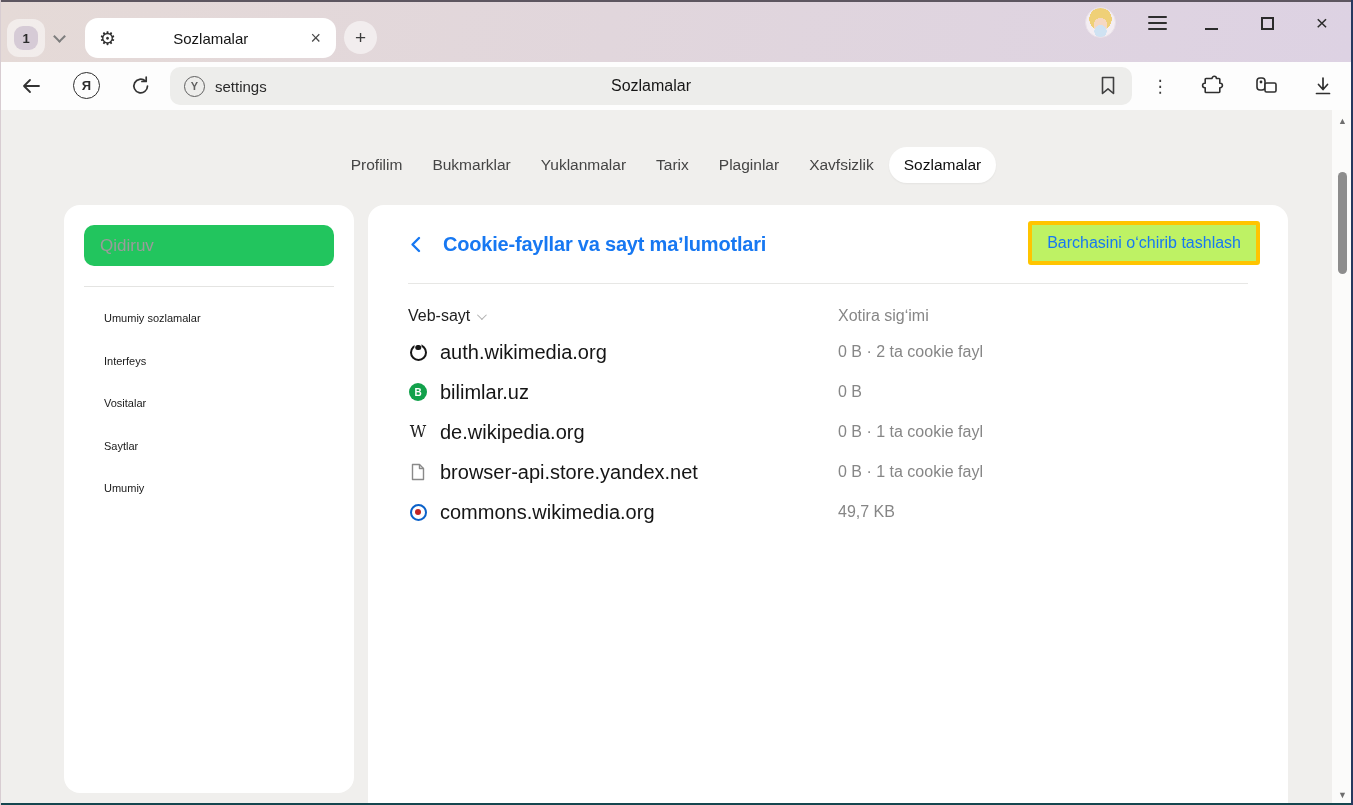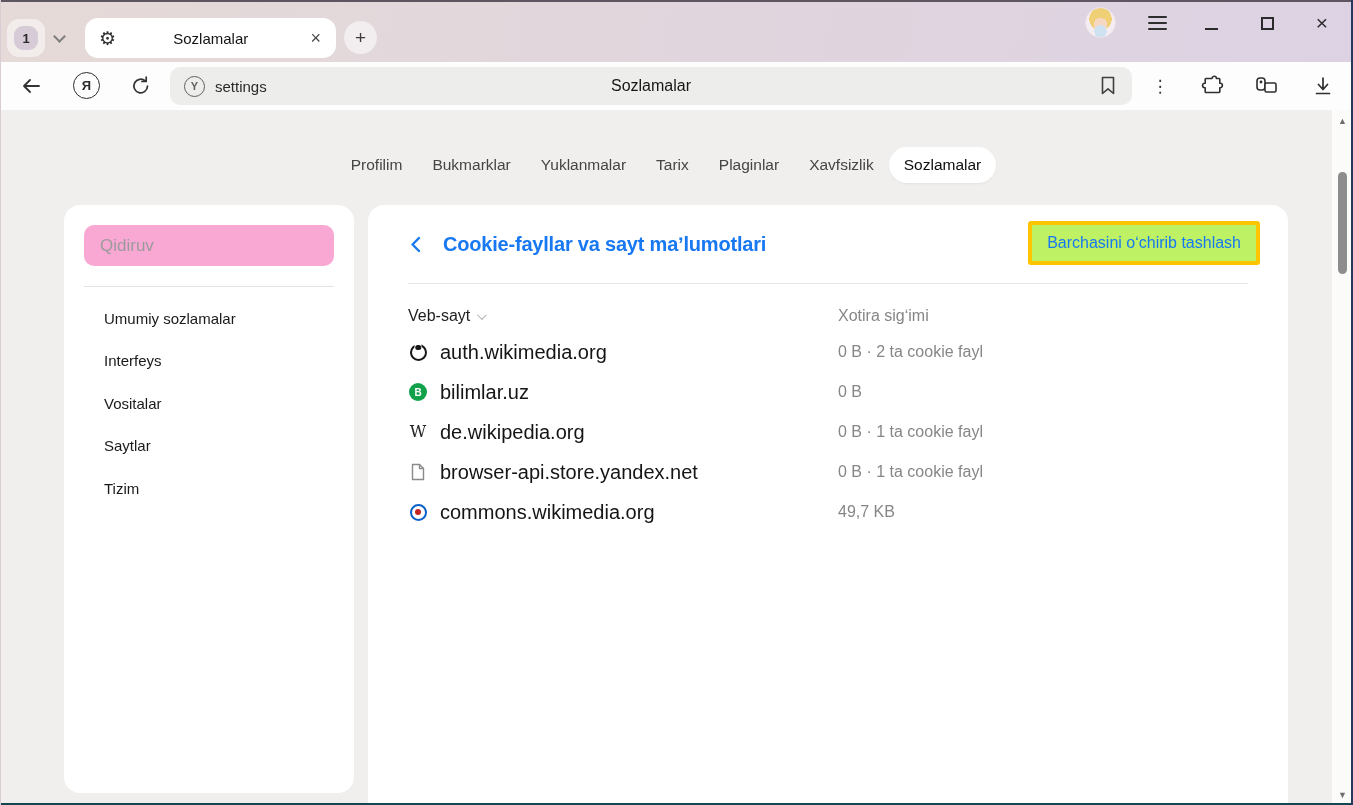--- a/index.html
+++ b/index.html
@@ -64,26 +64,26 @@
   .puzzle-ic { left:1199px; top:11px; } .key-ic { left:1254px; top:11px; } .dl-ic { left:1310px; top:11px; }
 
   
   .page { position:absolute; top:110px; left:0; right:0; bottom:0; background:#f0efed; }
 
   .nav-tabs { position:absolute; top:37px; left:0; width:1332px; display:flex; justify-content:center; gap:0; }
   .nav-tab { padding:9px 15px; border-radius:19px; font-size:15.5px; color:#454545; cursor:pointer; white-space:nowrap; }
   .nav-tab.active { background:#fff; color:#0e0e0e; box-shadow:0 1px 2px rgba(0,0,0,.05); }
 
   .sidebar-card { position:absolute; left:64px; top:95px; width:290px; height:588px; background:#fff; border-radius:16px; }
-  .search-input { position:absolute; left:20px; top:20px; width:250px; height:41px; background:#f9a8d4;
+  .search-input { position:absolute; left:20px; top:20px; width:250px; height:41px; background:#22c55e;
     border:none; border-radius:10px; padding:0 16px; font-size:17px; font-family:inherit; color:#333; outline:none; }
   .search-input::placeholder { color:#9b9b9b; }
   .side-divider { position:absolute; left:20px; right:20px; top:81px; border-top:1px solid #e4e4e2; }
   .side-items { position:absolute; left:0; right:0; top:92px; }
-  .side-item { height:42.5px; display:flex; align-items:center; padding-left:40px; font-size:15px; color:#191919; cursor:pointer; }
+  .side-item { height:42.5px; display:flex; align-items:center; padding-left:40px; font-size:11px; color:#191919; cursor:pointer; }
 
   .content-card { position:absolute; left:368px; top:95px; width:920px; bottom:0; background:#fff; border-radius:16px 16px 0 0; }
   .content-header { position:relative; height:78px; }
   .back-chev { position:absolute; left:42px; top:31px; cursor:pointer; }
   .content-title { position:absolute; left:75px; top:28px; font-size:20px; font-weight:bold;
     color:var(--accent-blue,#1778f2); letter-spacing:-.2px; }
   .delete-all { position:absolute; right:28px; top:16px; border:4px solid var(--highlight-yellow,#ffc400);
     border-radius:3px; background:#bef264; padding:9px 15px; font-size:16px; font-family:inherit;
     color:var(--accent-blue,#1778f2); cursor:pointer; }
   .content-divider { margin:0 40px; border-top:1px solid #e7e7e5; }
@@ -211,21 +211,21 @@
     </div>
 
     <div class="sidebar-card">
       <input class="search-input" type="text" placeholder="Qidiruv" style="">
       <div class="side-divider"></div>
       <div class="side-items">
         <div class="side-item">Umumiy sozlamalar</div>
         <div class="side-item">Interfeys</div>
         <div class="side-item">Vositalar</div>
         <div class="side-item">Saytlar</div>
-        <div class="side-item">Tizim</div>
+        <div class="side-item">Umumiy</div>
       </div>
     </div>
 
     <div class="content-card">
       <div class="content-header">
         <span class="back-chev">
           <svg width="11" height="17" viewBox="0 0 11 17">
               <path d="M9 2 L2.5 8.5 L9 15" fill="none" stroke="var(--accent-blue,#1778f2)" stroke-width="2.4" stroke-linecap="round" stroke-linejoin="round"></path>
             </svg>
         </span>

